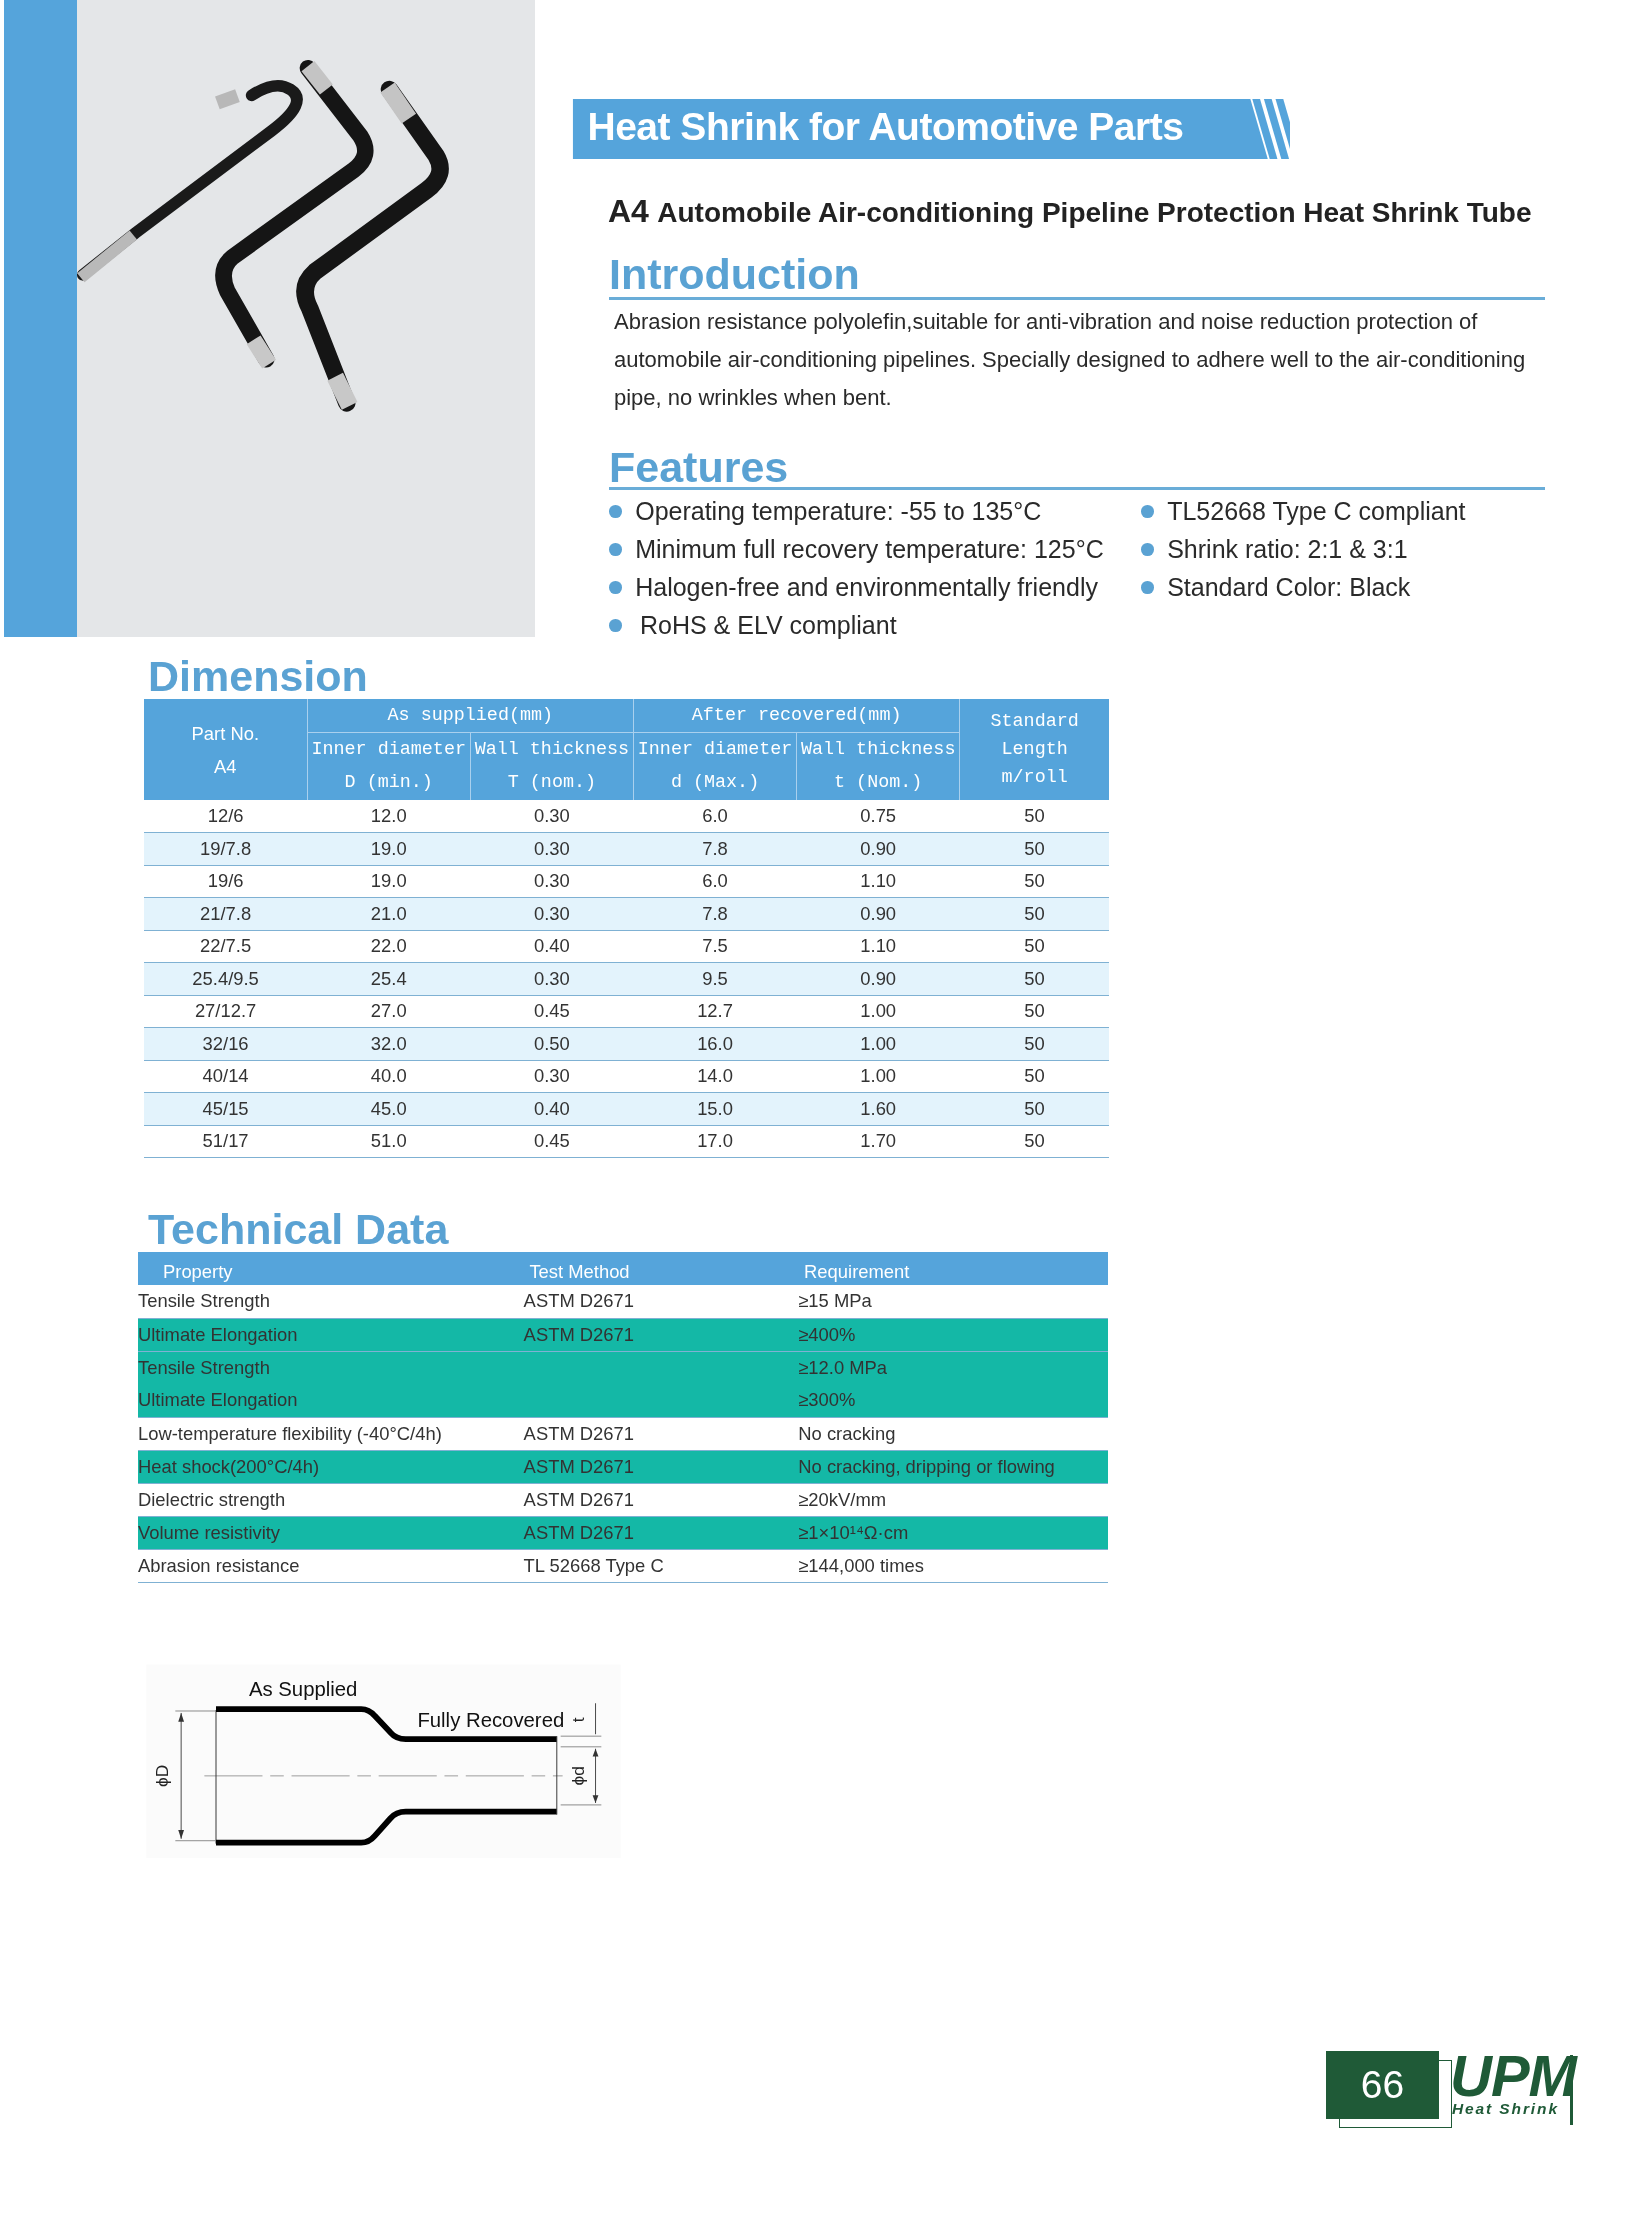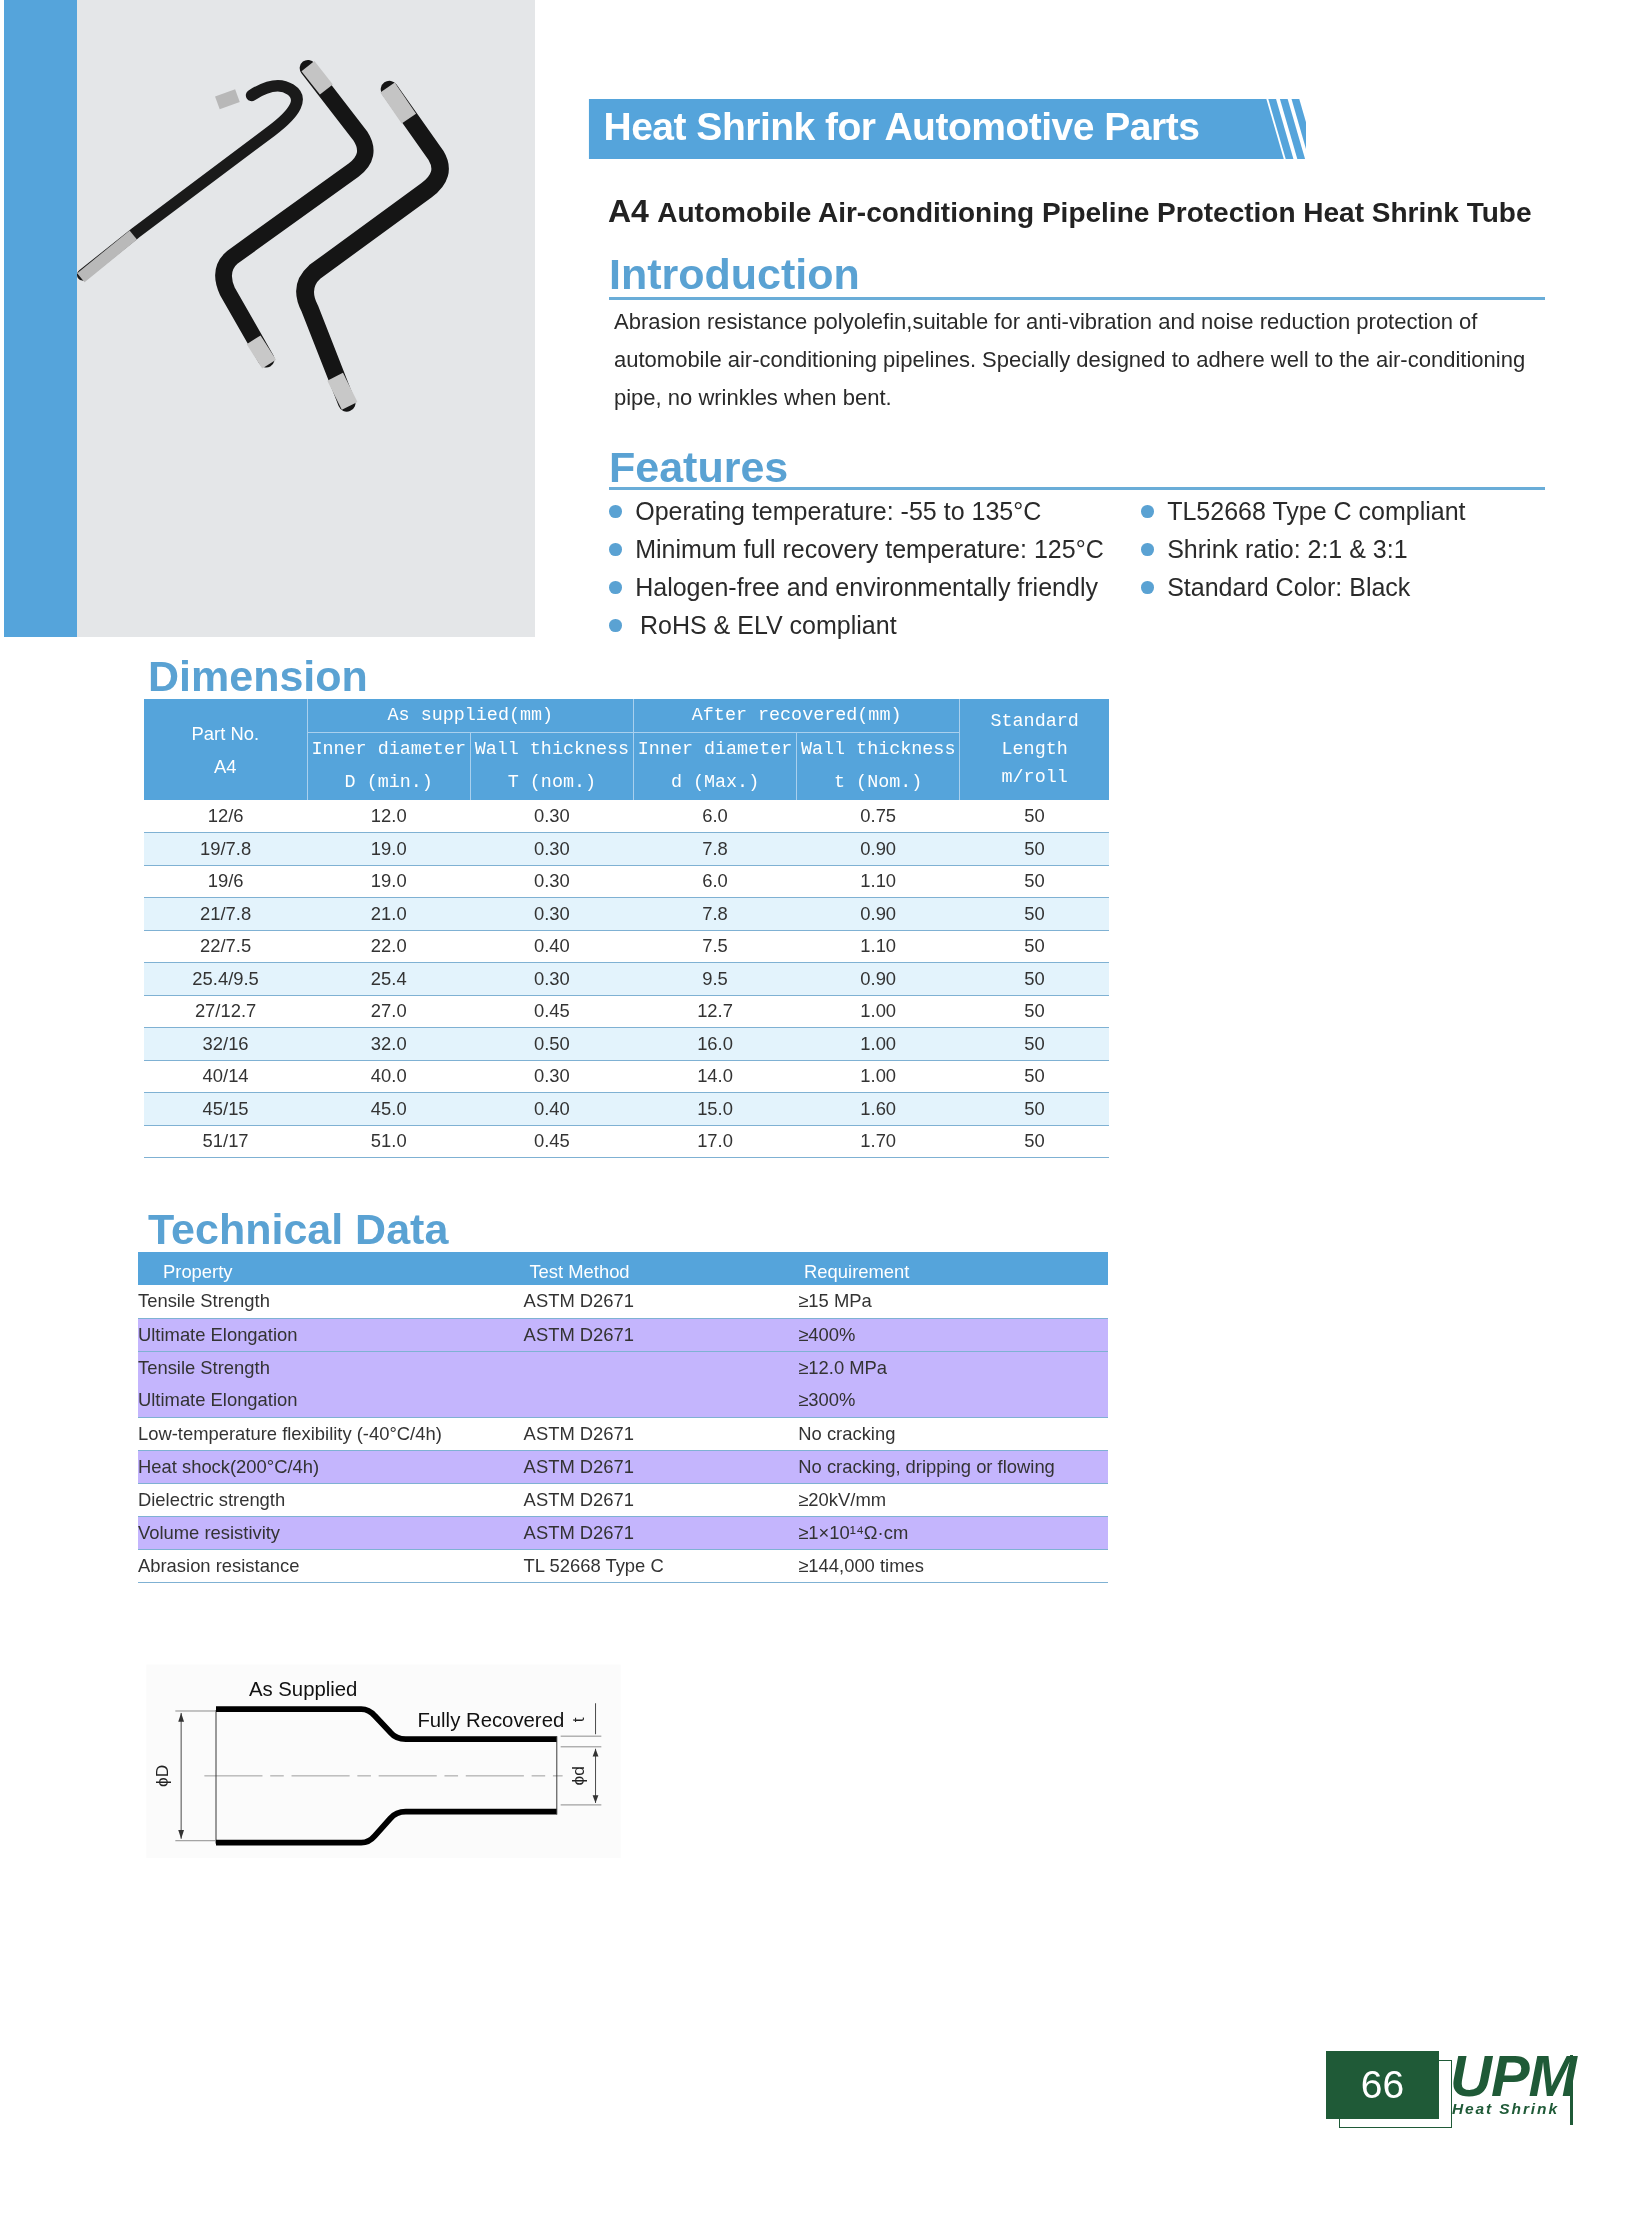--- a/index.html
+++ b/index.html
@@ -5,21 +5,21 @@
   * { box-sizing: border-box; margin: 0; padding: 0; }
   html, body { width: 1650px; height: 2223px; background: #ffffff; overflow: hidden; }
   body { position: relative; font-family: "Liberation Sans", "DejaVu Sans", sans-serif; color: #2a2a2a; }
 
   
   .blue-strip { position: absolute; left: 3.9px; top: 0; width: 73px; height: 637px; background: #55a4db; }
   .hero-photo { position: absolute; left: 77px; top: 0; width: 458px; height: 637px; background: #e4e6e8; overflow: hidden; }
   .hero-photo svg { position: absolute; left: 0; top: 0; }
 
   
-  .banner { position: absolute; left: 588px; top: 99px; width: 718px; height: 53px; }
+  .banner { position: absolute; left: 572px; top: 99px; width: 718px; height: 53px; }
   .banner svg { position: absolute; left: 0; top: 0; }
   .banner-title { position: absolute; left: 15.5px; top: 5.8px; font-size: 39px; font-weight: bold; color: #ffffff; letter-spacing: -0.5px; white-space: nowrap; }
 
   .product-title { position: absolute; left: 608px; top: 193px; white-space: nowrap; color: #222; font-weight: bold; }
   .product-title .code { font-size: 32px; }
   .product-title .name { font-size: 28px; margin-left: 3.9px; }
 
   .section-heading { position: absolute; font-size: 43px; font-weight: bold; color: #5aa2d3; white-space: nowrap; }
   .section-rule { position: absolute; height: 2.9px; background: #6aadd8; }
 
@@ -34,21 +34,21 @@
   .dim-table th { background: #55a4db; color: #ffffff; font-weight: normal; font-size: 18.4px; text-align: center; line-height: 25px; }
   .dim-table th.vline { border-left: 1px solid #a9d0ee; font-family: Liberation Mono, monospace; }
   .dim-table td { text-align: center; font-size: 18.4px; color: #333; height: 32.5px; border-bottom: 1.9px solid #7fb1d3; }
   .dim-table tr.alt td { background: #e3f3fc; }
 
   
   .tech-table { position: absolute; left: 138px; top: 1252px; width: 970px; border-collapse: collapse; }
   .tech-table th { background: #55a4db; color: #ffffff; font-weight: normal; font-size: 18.4px; text-align: left; height: 33px; padding-top: 7.8px; }
   .tech-table td { font-size: 18.4px; color: #333; height: 33px; text-align: left; }
   .tech-table tr.line td { border-bottom: 1.9px solid #7fb1d3; }
-  .tech-table tr.alt td { background: #c4b5fd; }
+  .tech-table tr.alt td { background: #14b8a6; }
 
   .diagram { position: absolute; left: 136px; top: 1650px; width: 495px; height: 213px; }
 
   
   .page-box-shadow { position: absolute; left: 1339px; top: 2060px; width: 113px; height: 68px; border: 1.9px solid #1f5a37; background: #fff; }
   .page-box { position: absolute; left: 1326px; top: 2051px; width: 113px; height: 68px; background: #1f5a37; color: #fff; font-size: 39px; font-weight: normal; display: flex; align-items: center; justify-content: center; }
   .brand { position: absolute; left: 1450px; top: 2046px; color: #1f5a37; font-style: italic; font-weight: bold; }
   .brand .logo { font-size: 58px; line-height: 60px; letter-spacing: -1px; display: block; }
   .brand .sub { font-size: 15.5px; letter-spacing: 1.9px; display: block; margin-top: -5.8px; margin-left: 1.9px; }
   .brand-bar { position: absolute; left: 1570px; top: 2055px; width: 2.9px; height: 70px; background: #1f5a37; }

